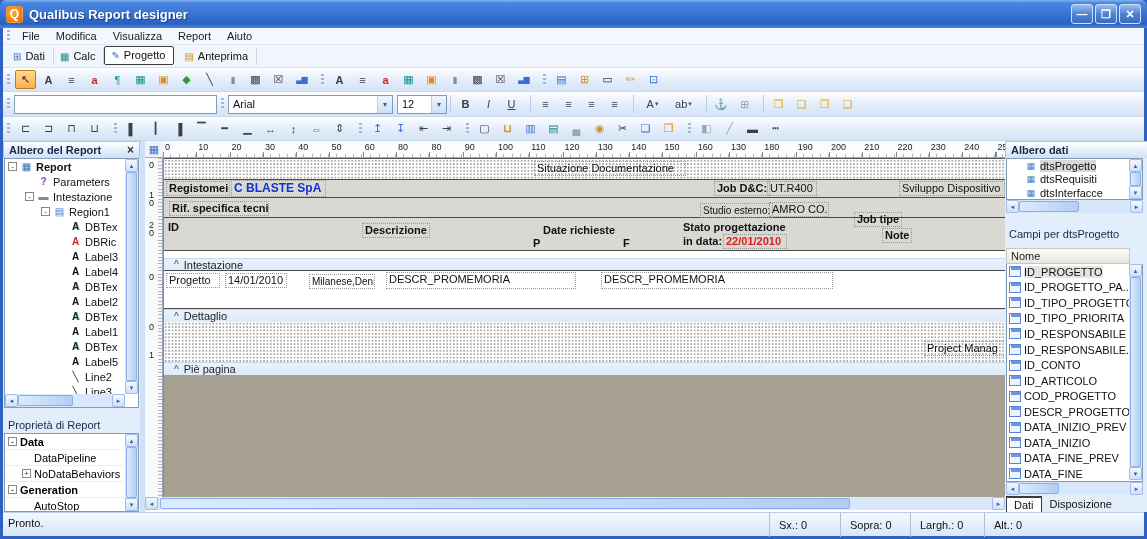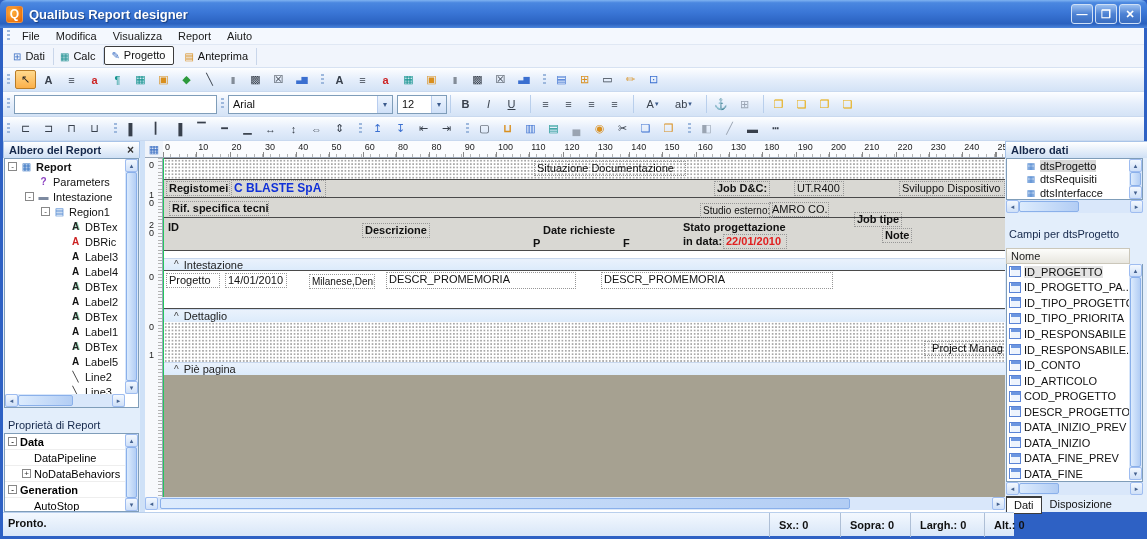--- a/index.html
+++ b/index.html
@@ -135,22 +135,22 @@
   .f-row.sel .flabel { background:#e4e4e4; }
   .flabel { color:#111; }
   .fieldsbox .vscroll { position:absolute; right:0; top:0; height:216px; }
   .fieldsbox .vscroll .sb-thumb { flex:1; }
   .rhscroll2 { position:absolute; left:1px; top:341px; width:137px; }
   .rtabs { position:absolute; left:1px; top:355px; width:137px; height:16px; display:flex; align-items:flex-start; }
   .btab { padding:1px 7px 2px; color:#111; border:1px solid transparent; }
   .btab.active { background:#fff; border:1px solid #3c3c3c; border-top:2px solid #3c3c3c; font-weight:normal; }
 
   
-  .statusbar { position:absolute; left:3px; top:512px; width:1011px; height:24px;
-    background:linear-gradient(180deg,#f3f8fe,#d8e6f8); border-top:1px solid #b9cfec; color:#111;font-weight:bold; }
+  .statusbar { position:absolute; left:3px; top:512px; width:1141px; height:24px;
+    background:linear-gradient(180deg,#f3f8fe,#d8e6f8); border-top:1px solid #b9cfec; color:#111; }
   .statusmsg { position:absolute; left:5px; top:4px; }
   .scell { position:absolute; top:0; height:24px; display:flex; align-items:center; padding-left:9px; border-left:1px solid #aebfd6; }
 </style>
 </head>
 <body>
 
 <div class="window">
 
   <div class="titlebar">
     <div class="applogo">Q</div>
@@ -559,21 +559,21 @@
         <div class="srow dots" style="top:0; height:21px; border-top:1px solid #555;"></div>
         <div class="el" style="left:370px; top:3px; width:152px;">Situazione Documentazione</div>
 
         <div class="srow grow" style="top:21px; height:19px; border-top:1px solid #4a4a4a;"></div>
         <div class="srow grow" style="top:40px; height:20px;"></div>
         <div class="srow grow" style="top:60px; height:33px;"></div>
 
         <div class="el b" style="left:2px; top:23px; width:64px;">Registomei</div>
         <div class="el blue" style="left:67px; top:22px; width:95px;">C BLASTE SpA</div>
         <div class="el b" style="left:550px; top:23px;">Job D&amp;C:</div>
-        <div class="el" style="left:630px; top:23px; width:50px;">UT.R400</div>
+        <div class="el" style="left:603px; top:23px; width:50px;">UT.R400</div>
         <div class="el b" style="left:690px; top:23px;margin-top:31px;">Job tipe</div>
         <div class="el" style="left:735px; top:23px; width:106px;">Sviluppo Dispositivo Me</div>
 
         <div class="el b" style="left:5px; top:43px; width:100px;">Rif. specifica tecnic</div>
         <div class="el" style="left:536px; top:45px; font-size:10px;">Studio esterno:</div>
         <div class="el" style="left:605px; top:44px; width:60px;">AMRO CO.</div>
 
         <div class="el b nob" style="left:1px; top:62px;">ID</div>
         <div class="el b" style="left:198px; top:65px;">Descrizione</div>
         <div class="el b nob" style="left:376px; top:65px;">Date richieste</div>
@@ -593,21 +593,21 @@
         <div class="el" style="left:61px; top:115px; width:62px;">14/01/2010</div>
         <div class="el" style="left:145px; top:116px; width:66px; font-size:10px;">Milanese,Denis.</div>
         <div class="el" style="left:222px; top:114px; width:190px; height:17px;">DESCR_PROMEMORIA</div>
         <div class="el" style="left:437px; top:114px; width:232px; height:17px;">DESCR_PROMEMORIA</div>
 
         <div class="srow bandstrip" style="top:151px; height:13px;">
           <span class="caret">^</span>
           <span>Dettaglio</span>
         </div>
         <div class="srow dots" style="top:164px; height:40px;"></div>
-        <div class="el" style="left:760px; top:183px; width:82px;text-align:right;">Project Manag</div>
+        <div class="el" style="left:760px; top:183px; width:82px;">Project Manag</div>
 
         <div class="srow bandstrip" style="top:204px; height:13px;">
           <span class="caret">^</span>
           <span>Piè pagina</span>
         </div>
         <div class="srow olive" style="top:217px; height:122px;"></div>
       </div>
 
       <div class="hscroll canvas-hscroll">
         <span class="sb-btn">◂</span>

